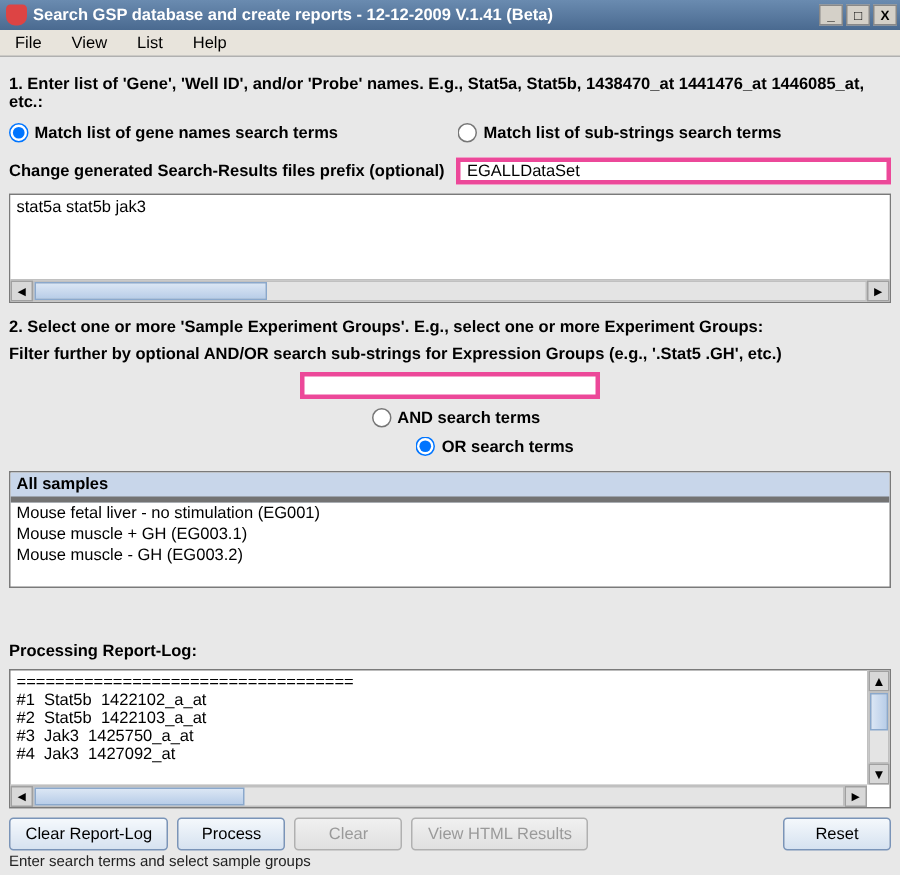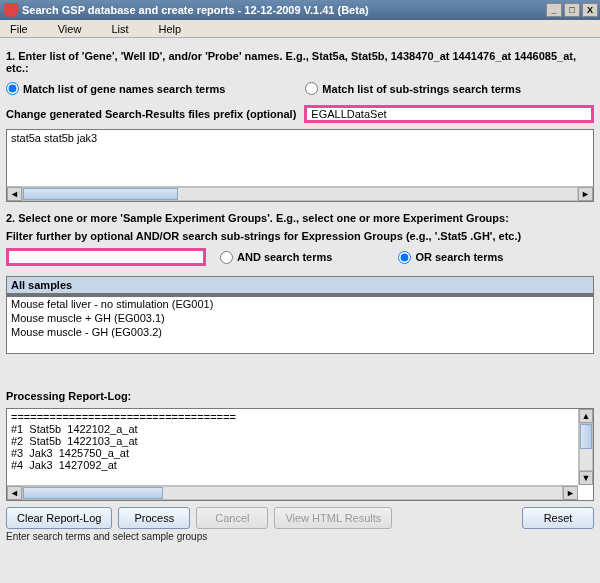--- a/index.html
+++ b/index.html
@@ -39,21 +39,21 @@
     cursor: default;
     color: #000;
   }
   .menubar {
     background: #e8e4dc;
     border-bottom: 1px solid #b0b0b0;
     height: 18px;
     display: flex;
     align-items: center;
     padding: 0 4px;
-    gap: 18px;
+    gap: 8px;
   }
   .menu-item { padding: 1px 6px; }
   .content {
     padding: 6px 6px 2px 6px;
   }
   .section-label { font-weight: bold; margin: 6px 0 6px 0; }
   .row { display: flex; align-items: center; gap: 6px; }
   .radio {
     display: inline-flex; align-items: center; gap: 4px;
     font-weight: bold;
@@ -102,21 +102,21 @@
     flex: 1;
     position: relative;
     border: 1px solid #c0c0c0;
   }
   .hscroll .thumb {
     position: absolute;
     height: 100%;
     background: linear-gradient(#dbe6f4, #b8cde8);
     border: 1px solid #8aa8cc;
   }
-  .filter-row { margin-top: 6px; }
+  .filter-row { margin-top: 6px; flex-direction: column; }
   .filter-row .text-input { width: 200px; }
   .listbox {
     border: 1px solid #7a7a7a;
     background: #fff;
     margin-top: 10px;
     height: 78px;
     overflow: hidden;
   }
   .listbox .header {
     background: #c8d6ea;
@@ -288,21 +288,21 @@
       <div class="track">
         <div class="thumb" style="left:0;width:26%"></div>
       </div>
       <div class="arrow">►</div>
     </div>
   </div>
 
   <div class="button-row">
     <button class="btn">Clear Report-Log</button>
     <button class="btn">Process</button>
-    <button class="btn disabled">Cancel</button>
+    <button class="btn disabled">Clear</button>
     <button class="btn disabled">View HTML Results</button>
     <div class="spacer"></div>
     <button class="btn">Reset</button>
   </div>
 
   <div class="status">Enter search terms and select sample groups</div>
 
 </div>
 
 </body></html>

